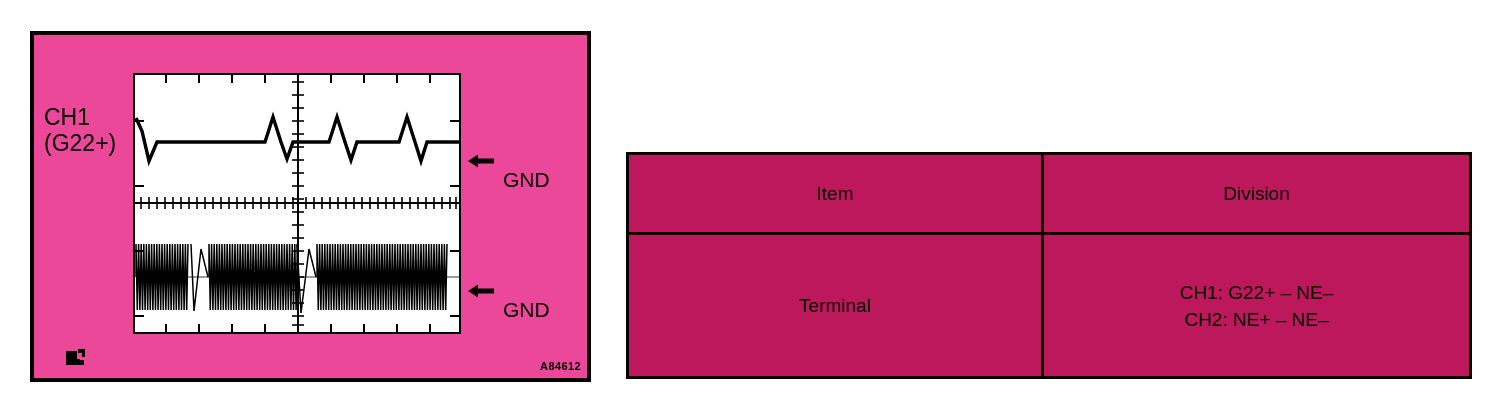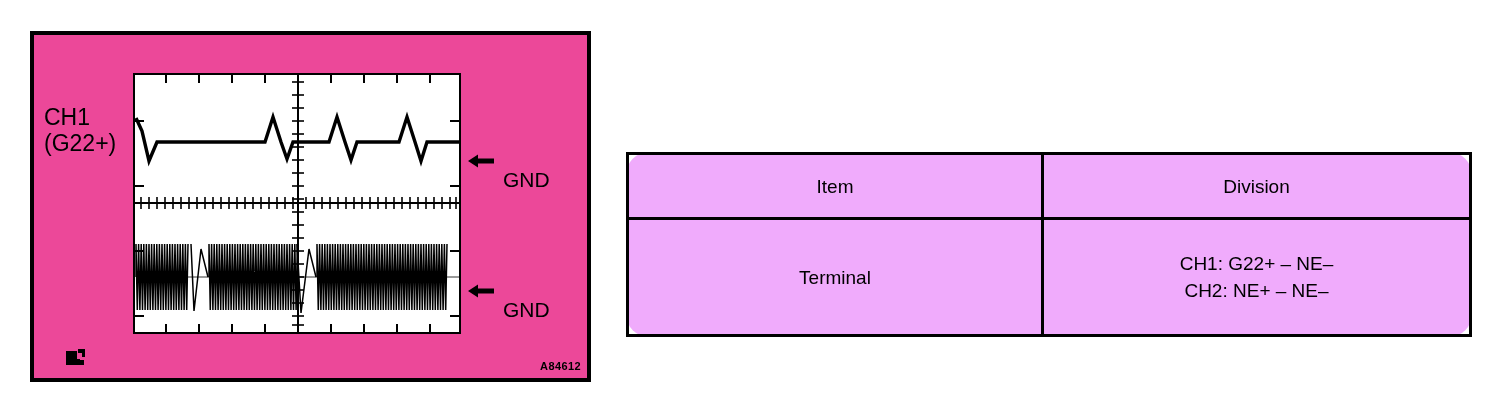--- a/index.html
+++ b/index.html
@@ -92,24 +92,23 @@
   #spec-table-wrap {
     position: absolute;
     left: 626px;
     top: 152px;
     width: 843px;
     height: 185px;
   }
   table.spec {
     border-collapse: collapse;
     width: 843px;
-    height: 185px;
+    height: 227px;
     table-layout: fixed;
-    background: #f0abfc;
-    border-radius: 23px;
+    background: #be185d;
   }
   table.spec td {
     border: 3px solid #000;
     text-align: center;
     vertical-align: middle;
     font-size: 19px;
     line-height: 27px;
     font-family: "Liberation Sans", sans-serif;
     padding: 2px 4px;
   }

